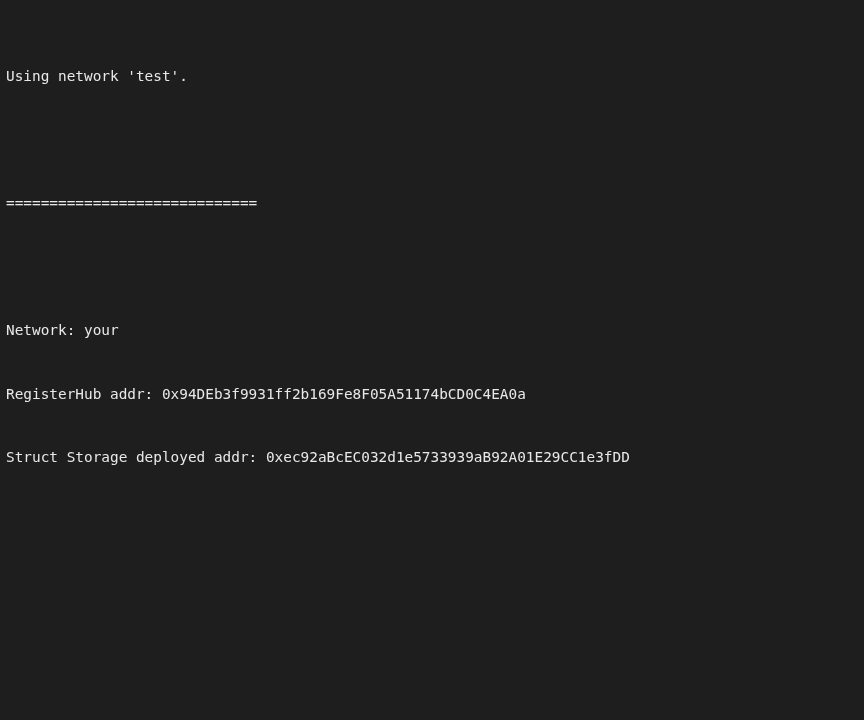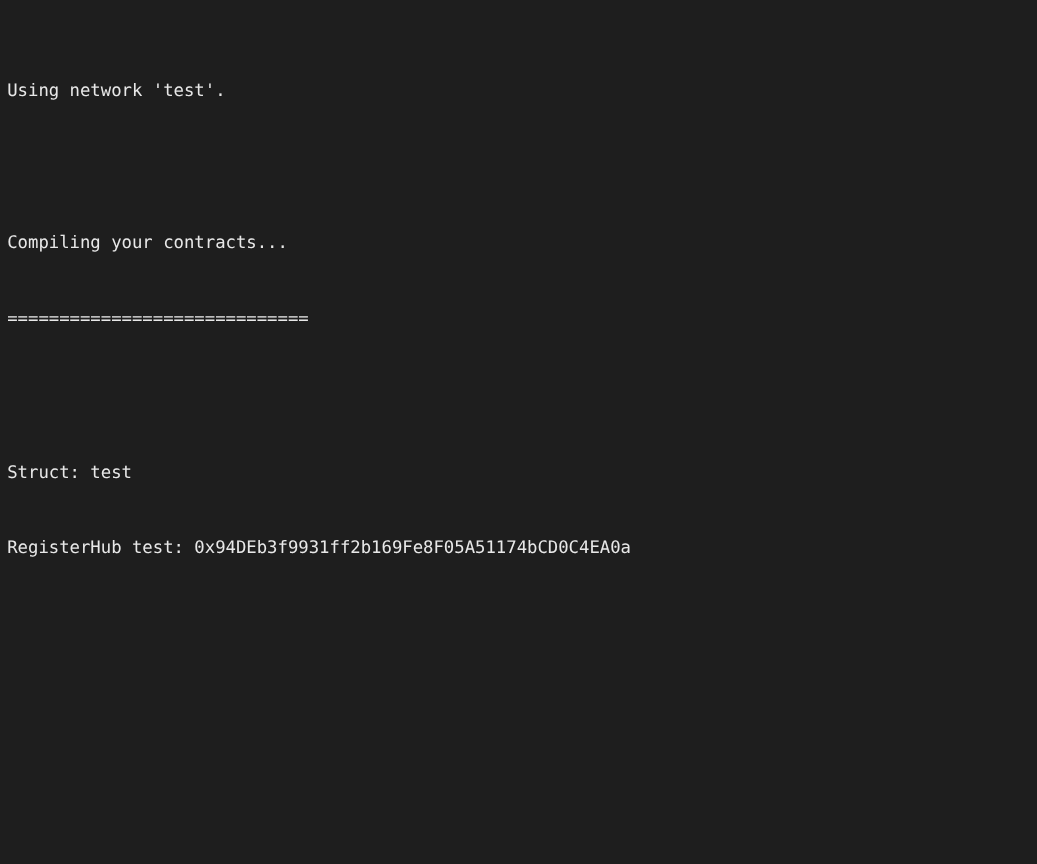--- a/index.html
+++ b/index.html
@@ -30,25 +30,25 @@
   .blank { height: 21.2px; }
   .c-white   { color: #e8e8e8; }
 </style>
 </head>
 <body>
 
 <div id="terminal">
 
   <div class="line c-white">Using network 'test'.</div>
   <div class="blank"></div>
-  <div class="line c-white">Compiling your contracts...</div>
   <div class="line c-white">=============================</div>
   <div class="blank"></div>
-  <div class="line c-white">Struct: test</div>
-  <div class="line c-white">RegisterHub test: 0x94DEb3f9931ff2b169Fe8F05A51174bCD0C4EA0a</div>
+  <div class="line c-white">Network: your</div>
+  <div class="line c-white">RegisterHub addr: 0x94DEb3f9931ff2b169Fe8F05A51174bCD0C4EA0a</div>
+  <div class="line c-white">Struct Storage deployed addr: 0xec92aBcEC032d1e5733939aB92A01E29CC1e3fDD</div>
   <div class="blank"></div>
   
 
   
 
   
   
   
 
 </div>

